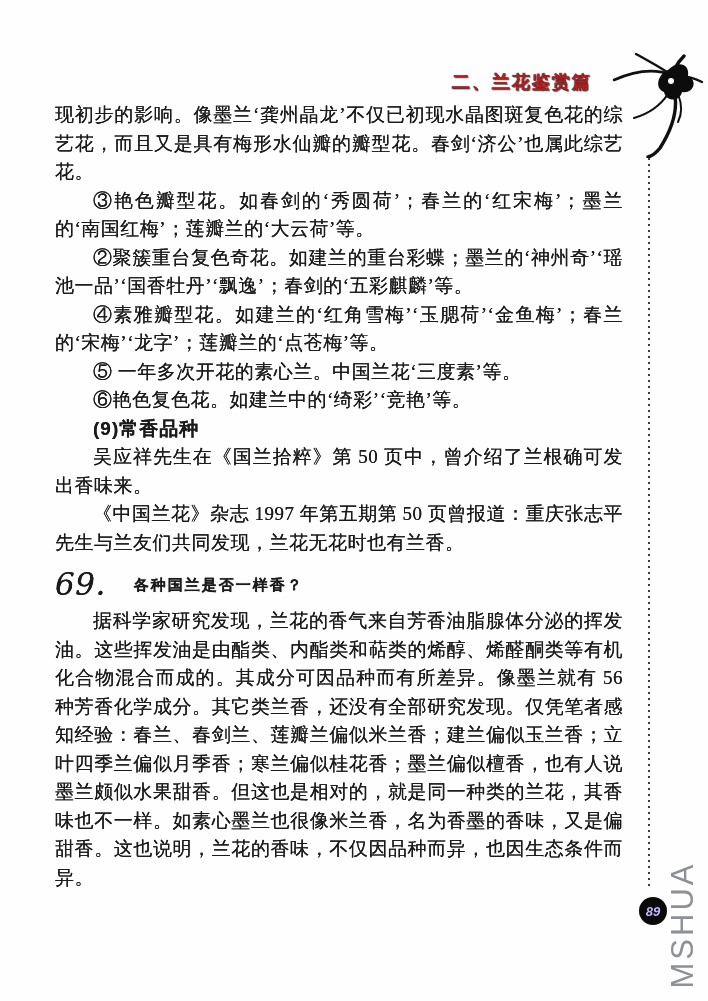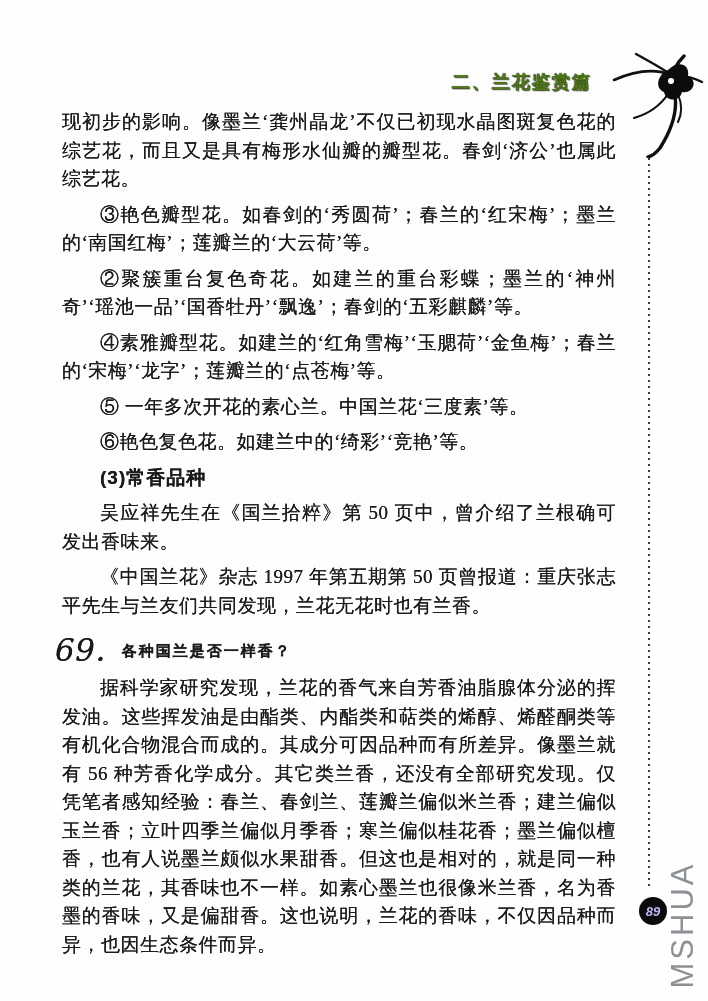--- a/index.html
+++ b/index.html
@@ -7,21 +7,21 @@
     position:relative;width:708px;height:1001px;margin:0 auto;
     background:#fefefe;overflow:hidden;
     font-family:"Liberation Serif","DejaVu Serif",serif;
     color:#1b1b1b;
   }
   
   .running-head{
     position:absolute;top:70px;left:452px;width:160px;
     font-size:18px;font-weight:bold;letter-spacing:2px;
     font-family:Liberation Mono, monospace;
-    color:#4d7c0f;
+    color:#b91c1c;
     text-shadow:0 0 1px #000,1px 1px 0 rgba(0,0,0,.45),-1px 0 0 rgba(0,0,0,.25);
     white-space:nowrap;
   }
   
   .orchid{position:absolute;top:50px;left:608px;width:96px;height:108px;}
   
   .dotted-rule{
     position:absolute;left:648px;top:158px;width:2px;height:730px;
     background:repeating-linear-gradient(to bottom,#3a3a3a 0 2px,transparent 2px 6px);
   }
@@ -41,30 +41,31 @@
     font-size:31px;letter-spacing:3px;color:#8d9094;font-weight:400;
     white-space:nowrap;
   }
   
   .body-col{
     position:absolute;left:55px;top:101px;width:568px;
     font-size:19px;line-height:28.5px;text-align:justify;
     letter-spacing:.5px;
     text-shadow:0 0 .5px currentColor;
   }
-  .body-col p{margin:7px;text-indent:2em;}
+  .body-col p{margin:0;text-indent:2em;}
   .body-col p.no-indent{text-indent:0;}
   .sub-heading{
     margin:0;text-indent:1em;font-weight:bold;
     font-family:"Liberation Sans","DejaVu Sans",sans-serif;
     letter-spacing:1px;
   }
   .question-heading{
     margin:4px 0 6px 0;height:40px;display:flex;align-items:flex-end;
     text-indent:0;
+    gap:12px;
   }
   .q-number{
     font-family:"DejaVu Serif","Liberation Serif",serif;
     font-style:italic;font-size:31px;line-height:34px;font-weight:500;
     margin-right:16px;
   }
   .q-title{
     font-family:"Liberation Sans","DejaVu Sans",sans-serif;
     font-weight:bold;font-size:15px;line-height:32px;letter-spacing:2px;
     text-shadow:0 0 .7px currentColor;
@@ -99,21 +100,21 @@
   <main class="body-col">
 
     <p class="no-indent">现初步的影响。像墨兰‘龚州晶龙’不仅已初现水晶图斑复色花的综艺花，而且又是具有梅形水仙瓣的瓣型花。春剑‘济公’也属此综艺花。</p>
 
     <p>③艳色瓣型花。如春剑的‘秀圆荷’；春兰的‘红宋梅’；墨兰的‘南国红梅’；莲瓣兰的‘大云荷’等。</p>
     <p>②聚簇重台复色奇花。如建兰的重台彩蝶；墨兰的‘神州奇’‘瑶池一品’‘国香牡丹’‘飘逸’；春剑的‘五彩麒麟’等。</p>
     <p>④素雅瓣型花。如建兰的‘红角雪梅’‘玉腮荷’‘金鱼梅’；春兰的‘宋梅’‘龙字’；莲瓣兰的‘点苍梅’等。</p>
     <p>⑤ 一年多次开花的素心兰。中国兰花‘三度素’等。</p>
     <p>⑥艳色复色花。如建兰中的‘绮彩’‘竞艳’等。</p>
 
-    <p class="sub-heading">(3)常香品种</p>
+    <p class="sub-heading">(9)常香品种</p>
 
     <p>吴应祥先生在《国兰拾粹》第 50 页中，曾介绍了兰根确可发出香味来。</p>
     <p>《中国兰花》杂志 1997 年第五期第 50 页曾报道：重庆张志平先生与兰友们共同发现，兰花无花时也有兰香。</p>
 
     <div class="question-heading">
       <span class="q-number">69.</span>
       <span class="q-title">各种国兰是否一样香？</span>
     </div>
 
     <p>据科学家研究发现，兰花的香气来自芳香油脂腺体分泌的挥发油。这些挥发油是由酯类、内酯类和萜类的烯醇、烯醛酮类等有机化合物混合而成的。其成分可因品种而有所差异。像墨兰就有 56 种芳香化学成分。其它类兰香，还没有全部研究发现。仅凭笔者感知经验：春兰、春剑兰、莲瓣兰偏似米兰香；建兰偏似玉兰香；立叶四季兰偏似月季香；寒兰偏似桂花香；墨兰偏似檀香，也有人说墨兰颇似水果甜香。但这也是相对的，就是同一种类的兰花，其香味也不一样。如素心墨兰也很像米兰香，名为香墨的香味，又是偏甜香。这也说明，兰花的香味，不仅因品种而异，也因生态条件而异。</p>

